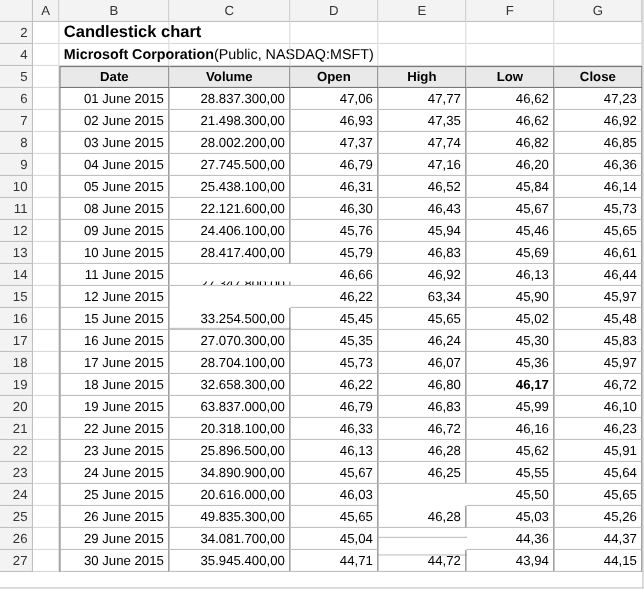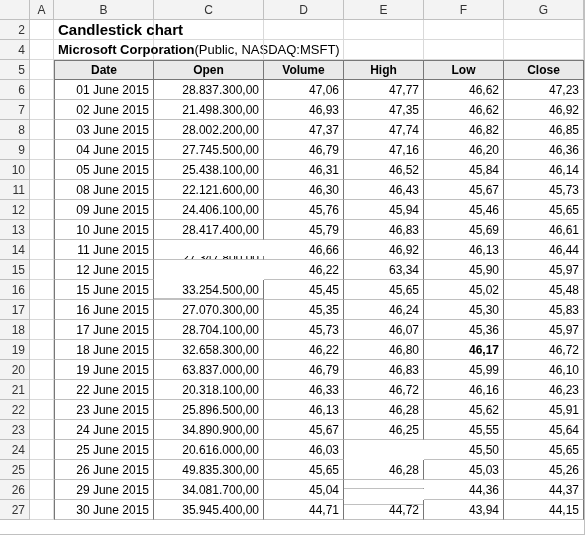--- a/index.html
+++ b/index.html
@@ -83,22 +83,22 @@
       <span> (Public, NASDAQ:MSFT)</span>
     </div>
     <div class="cell blank-cell"></div>
     <div class="cell blank-cell"></div>
     <div class="cell blank-cell"></div>
     <div class="cell blank-cell"></div>
     <div class="cell blank-cell"></div>
     <div class="row-header">5</div>
     <div class="cell blank-cell"></div>
     <div class="cell table-header first-col">Date</div>
+    <div class="cell table-header">Volume</div>
     <div class="cell table-header">Open</div>
-    <div class="cell table-header">Volume</div>
     <div class="cell table-header">High</div>
     <div class="cell table-header">Low</div>
     <div class="cell table-header">Close</div>
     <div class="row-header">6</div>
     <div class="cell blank-cell"></div>
     <div class="cell tdc first-col data-row" style="border-right: 1px solid rgb(119, 119, 119); border-bottom: 1px solid rgb(192, 192, 192); justify-content: flex-end; border-left: 1px solid rgb(119, 119, 119);">01 June 2015</div>
     <div class="cell tdc data-row" style="border-right: 1px solid rgb(119, 119, 119); border-bottom: 1px solid rgb(192, 192, 192); justify-content: flex-end;">28.837.300,00</div>
     <div class="cell tdc data-row" style="border-right: 1px solid rgb(119, 119, 119); border-bottom: 1px solid rgb(192, 192, 192); justify-content: flex-end;">47,06</div>
     <div class="cell tdc data-row" style="border-right: 1px solid rgb(119, 119, 119); border-bottom: 1px solid rgb(192, 192, 192); justify-content: flex-end;">47,77</div>
     <div class="cell tdc data-row" style="border-right: 1px solid rgb(119, 119, 119); border-bottom: 1px solid rgb(192, 192, 192); justify-content: flex-end;">46,62</div>

